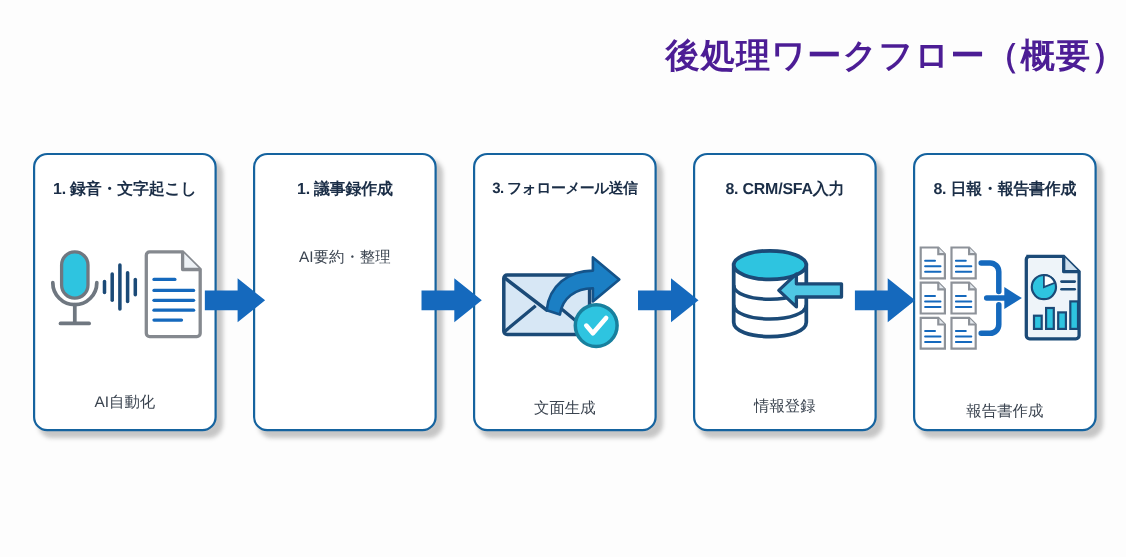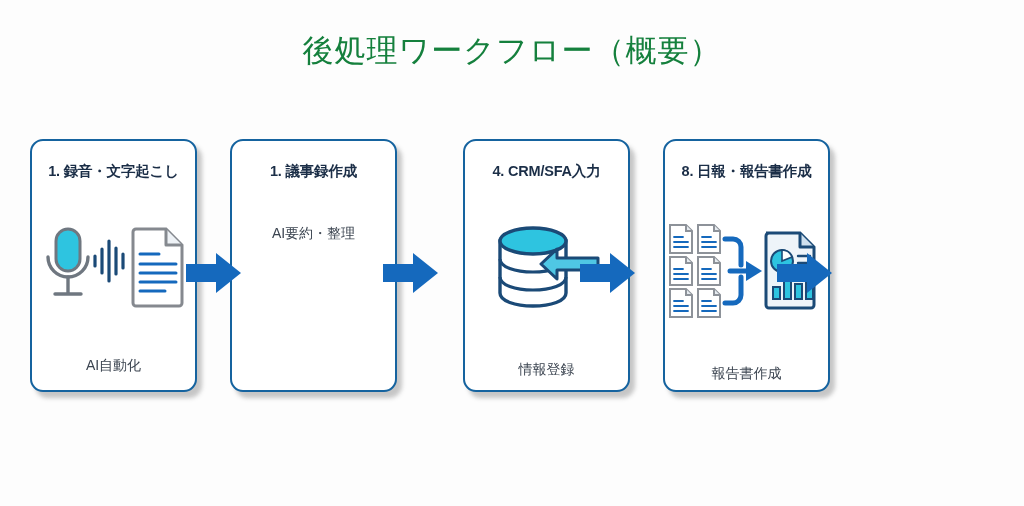--- a/index.html
+++ b/index.html
@@ -7,24 +7,24 @@
   body{
     width:1024px;height:506px;
     background:#fdfdfd;
     font-family:"Liberation Sans","DejaVu Sans",sans-serif;
     overflow:hidden;
     position:relative;
   }
   #page-title{
     position:absolute;
     top:30px;left:0;width:1024px;
-    text-align:center;
+    text-align:right;
     font-size:31px;
-    font-weight:normal;
-    color:#15803d;
+    font-weight:bold;
+    color:#4c1d95;
     letter-spacing:1px;
     white-space:nowrap;
   }
   #flow{
     position:absolute;
     top:139px;left:30px;
     width:968px;height:255px;
     display:flex;
     align-items:flex-start;
   }
@@ -118,25 +118,42 @@
 
   <div class="card-gap"></div>
 
   <div class="card">
     <div class="card-title">1. 議事録作成</div>
     <div class="card-footer">AI要約・整理</div>
   </div>
 
   <div class="card-gap"></div>
 
-
-  <div class="card-gap"></div>
-
-  <div class="card">
-    <div class="card-title">4. CRM/SFA入力</div>
+  <div class="card">
+    <div class="card-title wide">3. フォローメール送信</div>
+    <div class="card-icon">
+      <svg width="128" height="98" viewBox="0 0 128 98">
+
+        <rect x="8" y="30" width="78" height="54" rx="3" fill="#d7e7f5" stroke="#1b4a77" stroke-width="3.2"></rect>
+        <path d="M8 32 l39 30 l39 -30" fill="none" stroke="#1b4a77" stroke-width="3.2" stroke-linejoin="round"></path>
+        <path d="M8 82 l29 -24 M86 82 l-29 -24" fill="none" stroke="#1b4a77" stroke-width="3"></path>
+
+        <path d="M47 62 c2 -22 20 -36 42 -36 l0 -12 l24 20 l-24 20 l0 -12 c-16 0 -28 9 -30 24 z" fill="#1b7fc4" stroke="#14538a" stroke-width="2.4" stroke-linejoin="round"></path>
+
+        <circle cx="92" cy="76" r="19" fill="#2ec4e0" stroke="#18809e" stroke-width="3.2"></circle>
+        <path d="M83 76 l6 7 l12 -14" fill="none" stroke="#ffffff" stroke-width="4.2" stroke-linecap="round" stroke-linejoin="round"></path>
+      </svg>
+    </div>
+    <div class="card-footer">文面生成</div>
+  </div>
+
+  <div class="card-gap"></div>
+
+  <div class="card">
+    <div class="card-title">8. CRM/SFA入力</div>
     <div class="card-icon">
       <svg width="122" height="96" viewBox="0 0 122 96">
 
         <path d="M14 20 v52 c0 8 15 13 33 13 s33 -5 33 -13 v-52 z" fill="#ffffff" stroke="#1b4a77" stroke-width="3.4"></path>
 
         <ellipse cx="47" cy="20" rx="33" ry="13" fill="#2ec4e0" stroke="#1b4a77" stroke-width="3.4"></ellipse>
 
         <path d="M14 38 c0 8 15 13 33 13 s33 -5 33 -13" fill="none" stroke="#1b4a77" stroke-width="3.2"></path>
         <path d="M14 56 c0 8 15 13 33 13 s33 -5 33 -13" fill="none" stroke="#1b4a77" stroke-width="3.2"></path>
 

